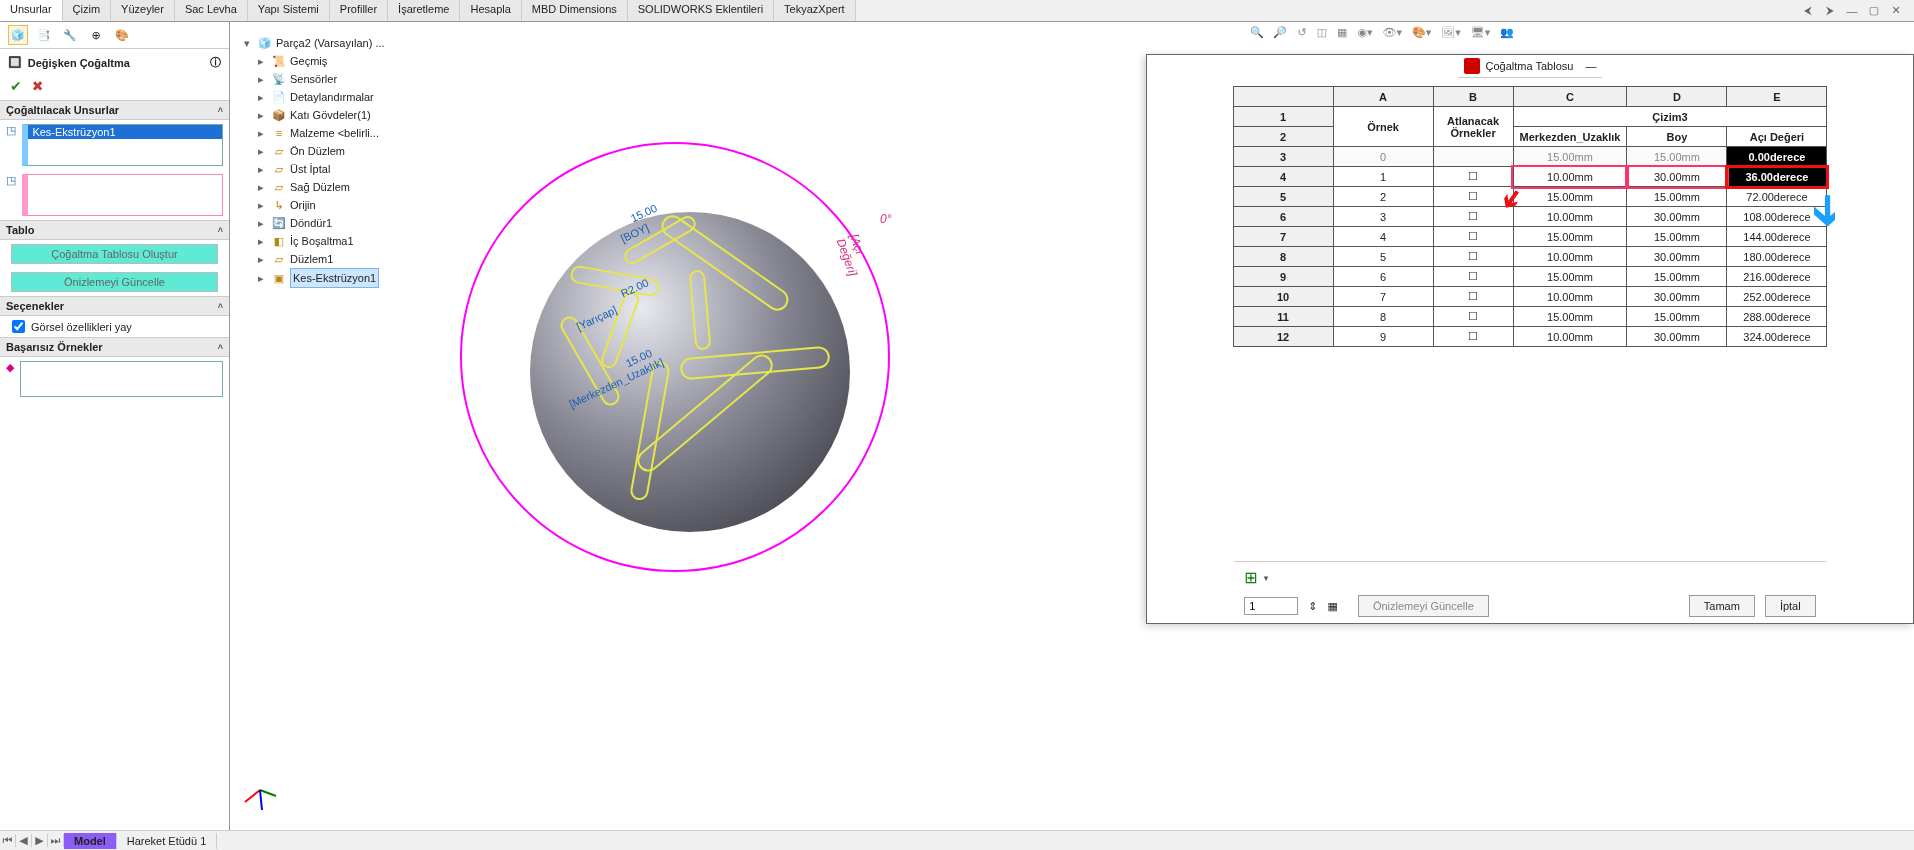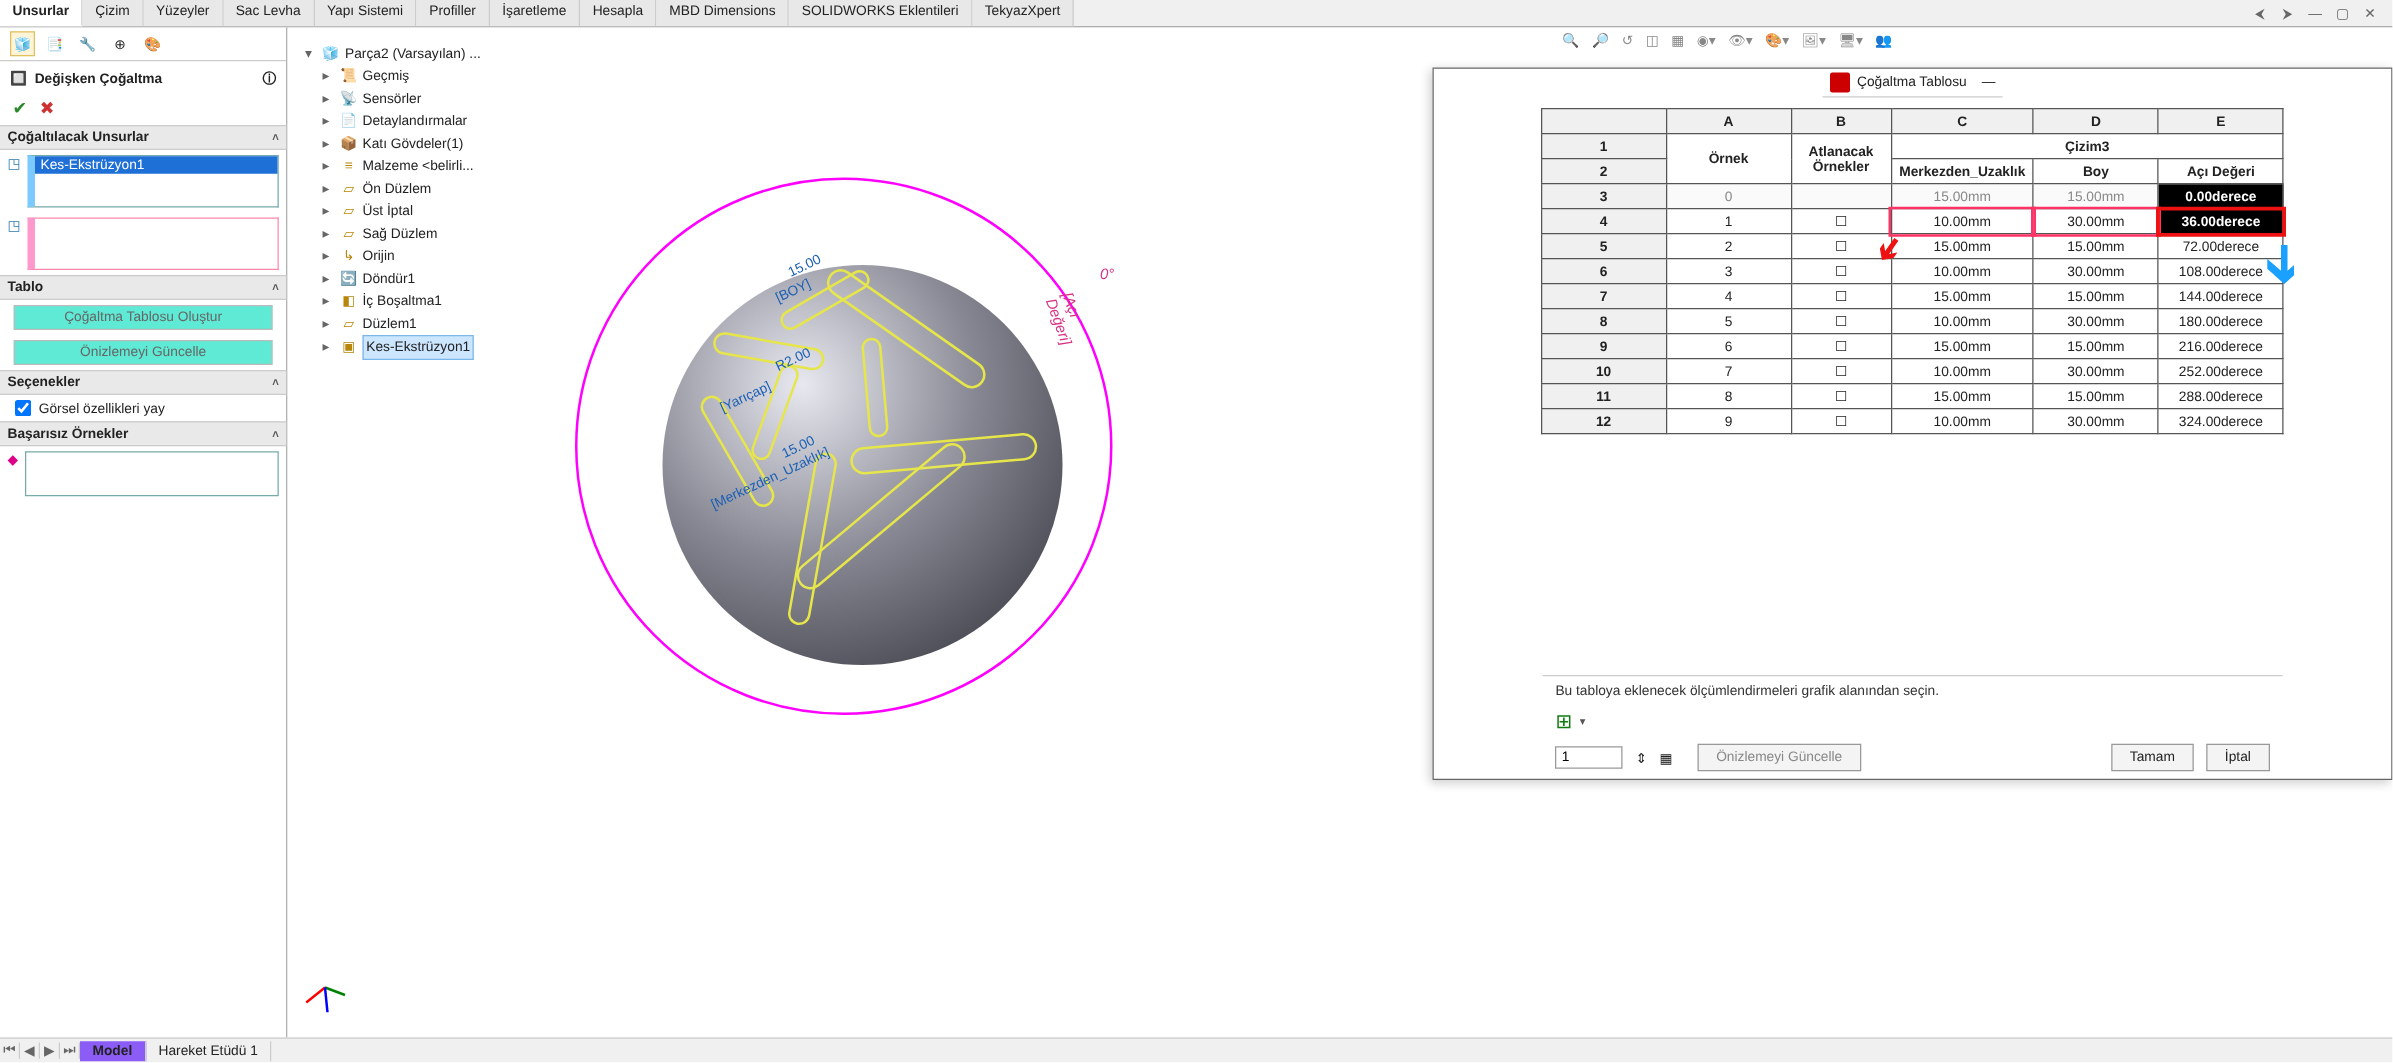--- a/index.html
+++ b/index.html
@@ -1,21 +1,21 @@
 <!DOCTYPE html>
 <html><head>
 <meta charset="utf-8">
 <style>
 * { box-sizing: border-box; margin: 0; padding: 0; font-family: "Segoe UI", Tahoma, sans-serif; font-size: 11px; }
 body { background: #fff; width: 1914px; height: 850px; overflow: hidden; position: relative; color: #222; }
 
 
 .ribbon { display: flex; height: 22px; border-bottom: 1px solid #999; background: #f0f0f0; }
 .ribbon .tab { padding: 3px 10px; border-right: 1px solid #ccc; background: #e8e8e8; cursor: pointer; }
-.ribbon .tab.active { background: #fff; font-weight: bold; border-bottom: 1px solid #fff; }
+.ribbon .tab.active { background: #fff; font-weight: normal; border-bottom: 1px solid #fff; }
 .ribbon .spacer { flex: 1; }
 .win-btns { display: flex; gap: 6px; padding-right: 10px; align-items: center; color: #666; }
 .win-btns span { width: 16px; text-align: center; cursor: pointer; }
 
 .main { display: flex; height: calc(100% - 22px - 20px); }
 
 
 .left { width: 230px; border-right: 1px solid #999; display: flex; flex-direction: column; background: #fff; }
 .tabstrip { display: flex; gap: 6px; padding: 3px 8px; border-bottom: 1px solid #ccc; }
 .tabstrip span { width: 20px; height: 20px; display: inline-flex; align-items: center; justify-content: center; border: 1px solid transparent; }
@@ -407,21 +407,20 @@
             <td>10.00mm</td>
             <td>30.00mm</td>
             <td>324.00derece</td>
           </tr>
         </tbody>
     </table>
     <span class="arrow-red" style="left:276px; top:106px; transform:rotate(125deg)">➔</span>
     <span class="arrow-blue" style="right:-8px; top:100px;">🡳</span>
   </div>
   <div class="dlg-foot">
-    <div class="dlg-note">Bu tabloya eklenecek ölçümlendirmeleri grafik alanından seçin.</div>
     <div style="display:flex; align-items:center; gap:6px; margin-bottom:8px;">
       <span style="color:#107c10; font-size:16px;">⊞</span>
       <span class="chevron">▾</span>
     </div>
     <div class="dlg-ctrls">
       <input class="num-in" value="1" style="">
       <span>⇕</span>
       <span>▦</span>
       <div style="flex:1"></div>
       <div class="dlg-btn gray">Önizlemeyi Güncelle</div>

